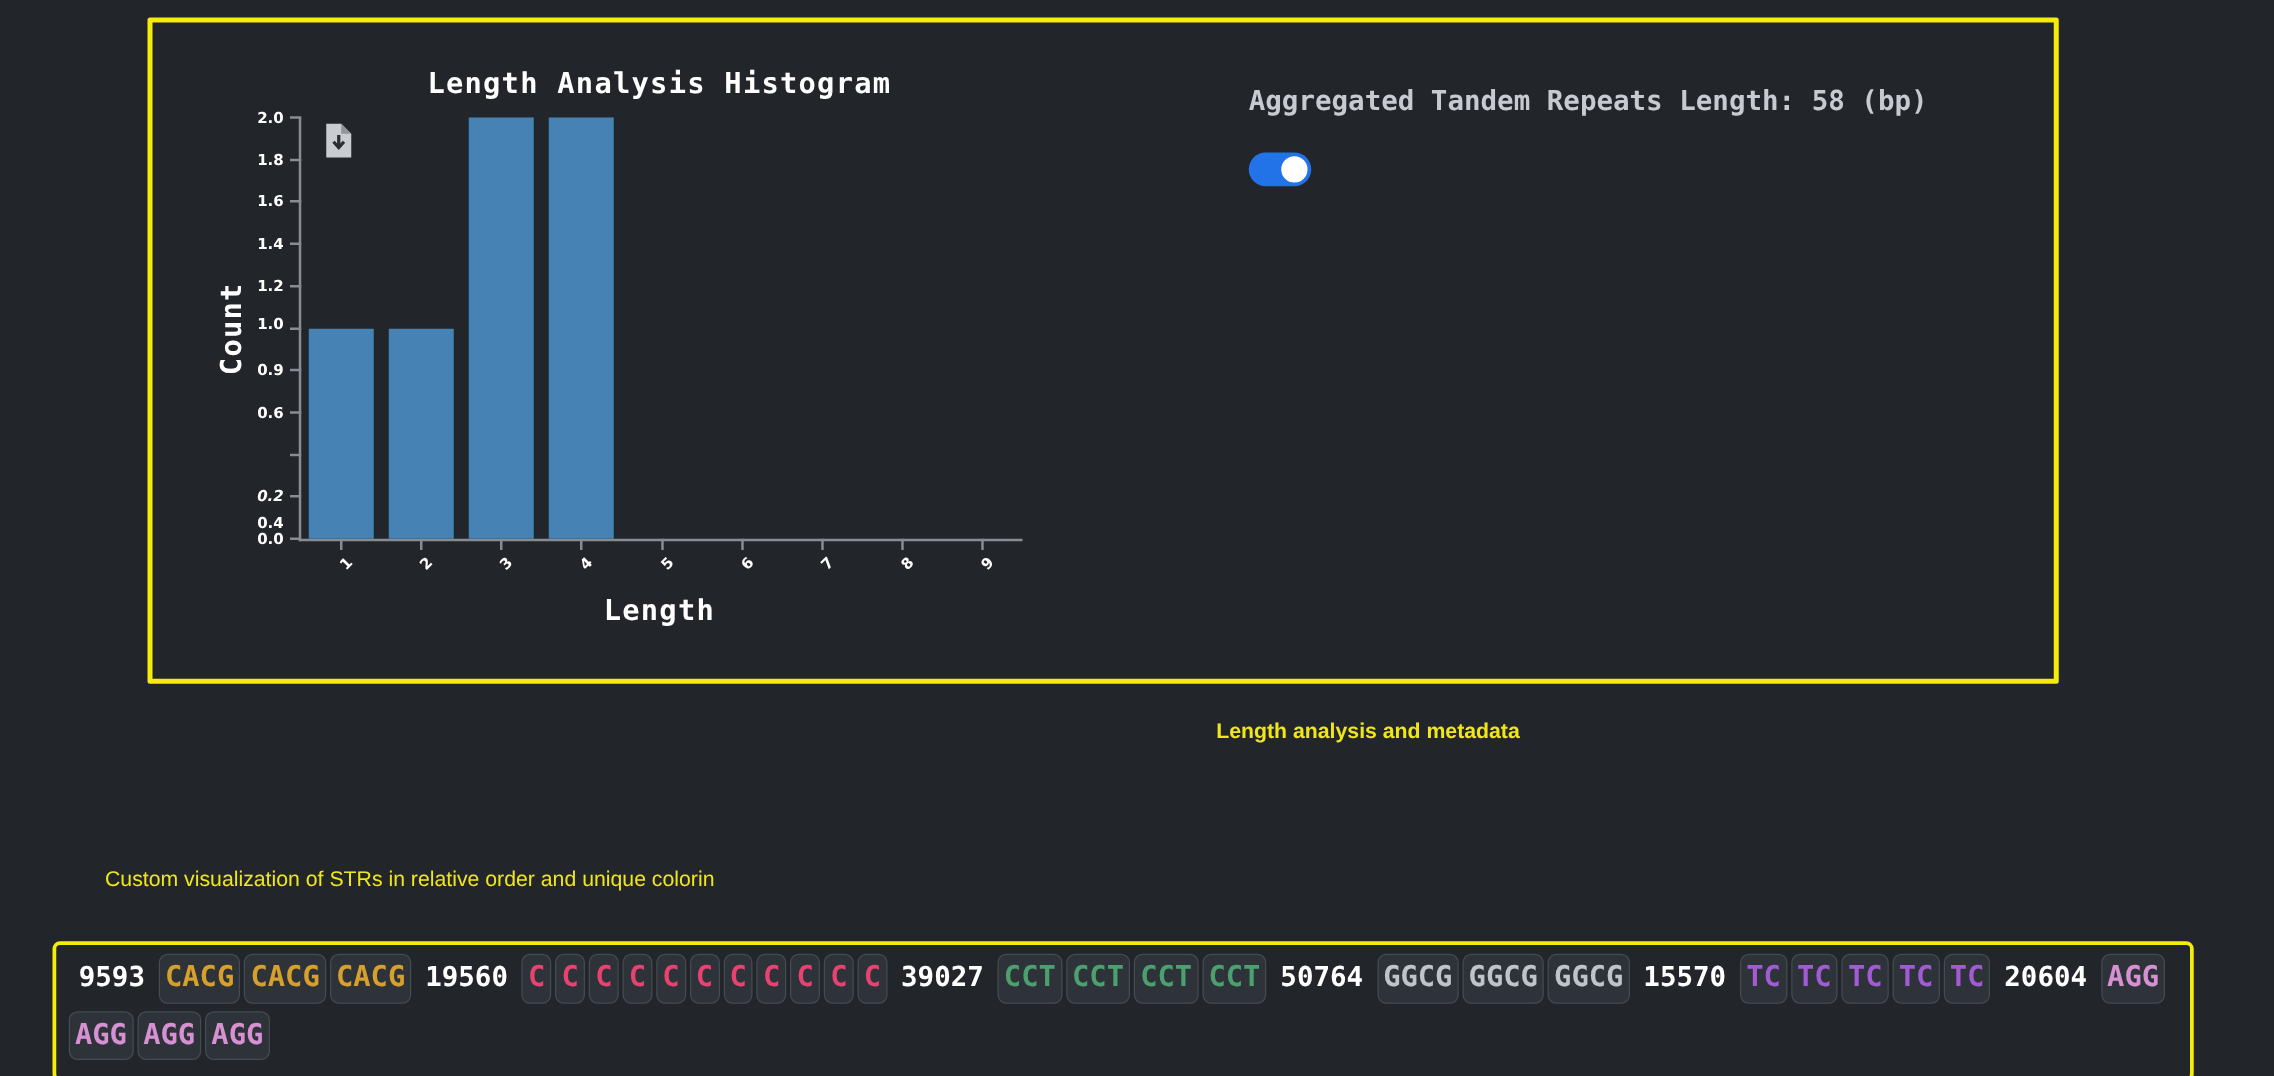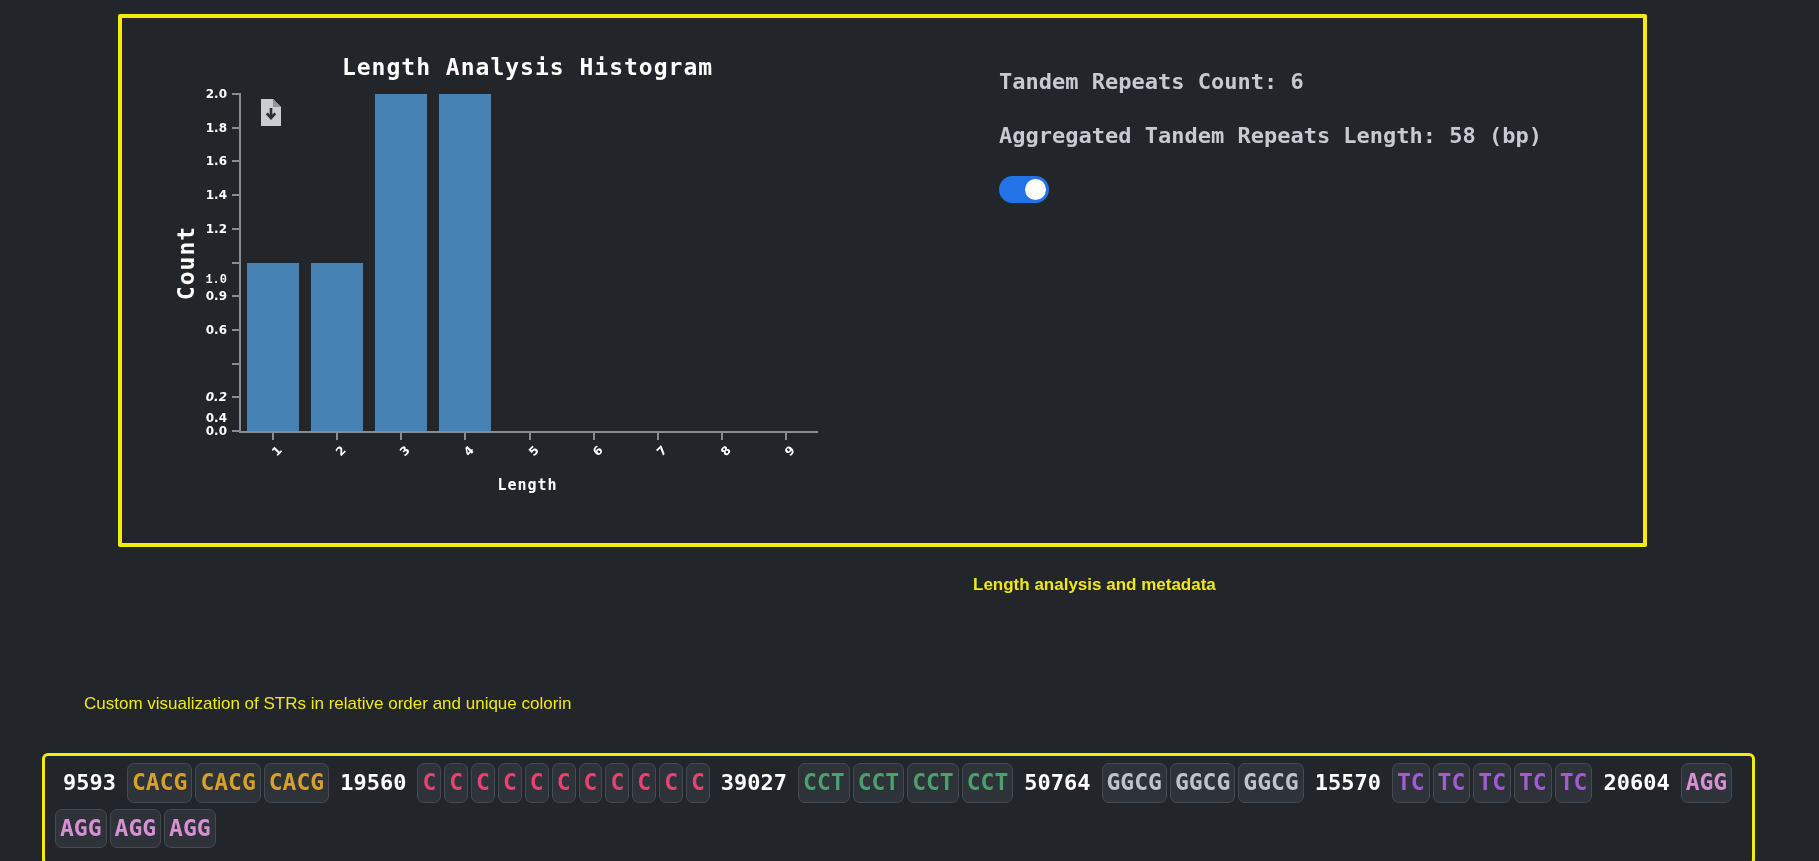--- a/index.html
+++ b/index.html
@@ -37,21 +37,21 @@
     color:#ffffff;font-size:12px;font-weight:bold;
     font-family:"DejaVu Sans","Liberation Sans",sans-serif;
     transform:rotate(-45deg);transform-origin:100% 0;
   }
   .ylabel{
     position:absolute;left:14px;top:232px;width:100px;text-align:center;
     transform:rotate(-90deg);color:#ffffff;font-size:23px;font-weight:bold;letter-spacing:1px;
   }
   .xlabel{
     position:absolute;left:117px;top:458px;width:577px;text-align:center;
-    color:#ffffff;font-size:15px;font-weight:bold;letter-spacing:1px;
+    color:#ffffff;font-size:23px;font-weight:bold;letter-spacing:1px;
   }
   
   .meta{
     position:absolute;left:877px;top:50px;display:flex;flex-direction:column;gap:26px;
     color:#c7cbd1;font-size:22px;font-weight:bold;
   }
   .meta-line{line-height:28px;white-space:nowrap;}
   .toggle-row{display:flex;align-items:center;gap:14px;line-height:28px;}
   .toggle{
     position:relative;width:50px;height:27px;border-radius:14px;background:#2273e8;cursor:pointer;flex:0 0 auto;
@@ -106,21 +106,21 @@
       <div class="ytick-label" style="top: 337px;">0.0</div>
       <div class="ytick-line" style="top: 302.3px;"></div>
       <div class="ytick-label" style="top: 303.3px; font-style: italic;">0.2</div>
       <div class="ytick-line" style="top: 268.6px;"></div>
       <div class="ytick-label" style="top: 269.6px; margin-top: 47px;">0.4</div>
       <div class="ytick-line" style="top: 234.9px;"></div>
       <div class="ytick-label" style="top: 235.9px;">0.6</div>
       <div class="ytick-line" style="top: 201.2px;"></div>
       <div class="ytick-label" style="top: 202.2px;">0.9</div>
       <div class="ytick-line" style="top: 167.5px;"></div>
-      <div class="ytick-label" style="top: 186px; font-family: Liberation Mono, monospace;">1.0</div>
+      <div class="ytick-label" style="top: 165px;">1.0</div>
       <div class="ytick-line" style="top: 133.8px;"></div>
       <div class="ytick-label" style="top: 134.8px;">1.2</div>
       <div class="ytick-line" style="top: 100.1px;"></div>
       <div class="ytick-label" style="top: 101.1px;">1.4</div>
       <div class="ytick-line" style="top: 66.4px;"></div>
       <div class="ytick-label" style="top: 67.4px;">1.6</div>
       <div class="ytick-line" style="top: 32.7px;"></div>
       <div class="ytick-label" style="top: 33.7px;">1.8</div>
       <div class="ytick-line" style="top: -1px;"></div>
       <div class="ytick-label" style="top: 5.68434e-14px;">2.0</div>
@@ -145,21 +145,20 @@
       <div class="xtick-line" style="left: 479.833px;"></div>
       <div class="xtick-label" style="left: 452.833px; top: 349px;">8</div>
       <div class="xtick-line" style="left: 543.944px;"></div>
       <div class="xtick-label" style="left: 516.944px; top: 349px;">9</div>
     </div>
 
   <div class="ylabel">Count</div>
   <div class="xlabel">Length</div>
 
   <div class="meta">
-    <div class="meta-line">Tandem Repeats Count: 6</div>
     <div class="meta-line">Aggregated Tandem Repeats Length: 58 (bp)</div>
     <div class="toggle-row">
       <div class="toggle">
         <div class="knob"></div>
       </div>
     </div>
   </div>
 
 </section>
 

